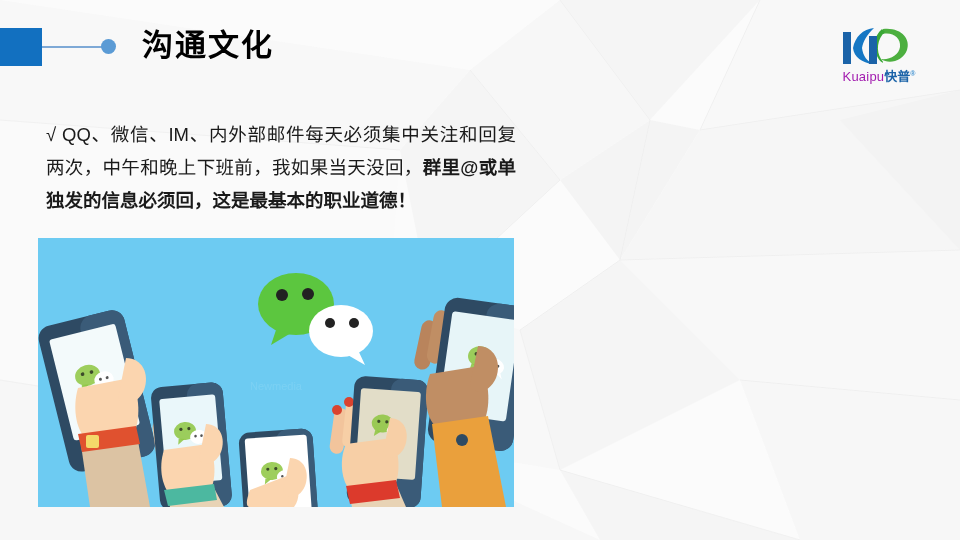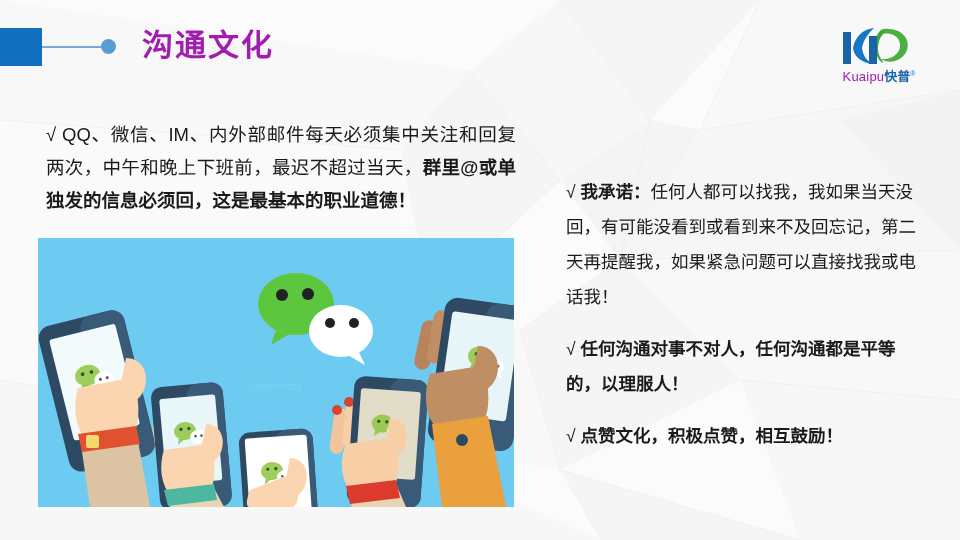--- a/index.html
+++ b/index.html
@@ -60,21 +60,21 @@
     border-radius: 50%;
     background: #5b9bd5;
     z-index: 3;
   }
   .slide-title {
     position: absolute;
     left: 142px;
     top: 26px;
     font-size: 31px;
     font-weight: bold;
-    color: #a21caf;
+    color: #000000;
     letter-spacing: 2px;
     line-height: 40px;
     white-space: nowrap;
     z-index: 3;
   }
 
   
   .logo {
     position: absolute;
     left: 823px;
@@ -197,28 +197,23 @@
 
       <path d="M12 22 C14 11 22 3 33 2 C26 9 22 15 21 22 C22 30 26 35 32 38 C21 37 13 31 12 22 Z" fill="#1577c4"></path>
       <rect x="28" y="10" width="8" height="28" fill="#1b63a8"></rect>
     </svg>
     <div class="logo-text">
       <span class="lt-en">Kuaipu</span><span class="lt-cn">快普</span><span class="lt-r">®</span>
     </div>
   </div>
 
   <div class="text-left">
-    <p class="para"><span class="tick">√</span><span> QQ、微信、IM、内外部邮件每天必须集中关注和回复两次，中午和晚上下班前，最迟不超过当天，</span><span class="bold">群里@或单独发的信息必须回，这是最基本的职业道德！</span></p>
+    <p class="para"><span class="tick">√</span><span> QQ、微信、IM、内外部邮件每天必须集中关注和回复两次，中午和晚上下班前，我如果当天没回，</span><span class="bold">群里@或单独发的信息必须回，这是最基本的职业道德！</span></p>
   </div>
 
-  <div class="text-right">
-    <p class="para"><span class="tick">√</span><span class="bold"> 我承诺：</span><span>任何人都可以找我，我如果当天没回，有可能没看到或看到来不及回忘记，第二天再提醒我，如果紧急问题可以直接找我或电话我！</span></p>
-    <p class="para"><span class="tick">√</span><span class="bold"> 任何沟通对事不对人，任何沟通都是平等的，以理服人！</span></p>
-    <p class="para"><span class="tick">√</span><span class="bold"> 点赞文化，积极点赞，相互鼓励！</span></p>
-  </div>
 
   <div class="illustration">
     <svg width="476" height="269" viewBox="0 0 476 269" xmlns="http://www.w3.org/2000/svg">
       <defs>
         <g id="chatmini">
           <ellipse cx="11" cy="10" rx="11" ry="9" fill="#8dc63f" opacity="0.85"></ellipse>
           <polygon points="4,17 3,23 10,18" fill="#8dc63f" opacity="0.85"></polygon>
           <circle cx="7" cy="8" r="1.6" fill="#3d4b2a"></circle>
           <circle cx="15" cy="8" r="1.6" fill="#3d4b2a"></circle>
           <ellipse cx="24" cy="17" rx="8.5" ry="7" fill="#ffffff"></ellipse>

